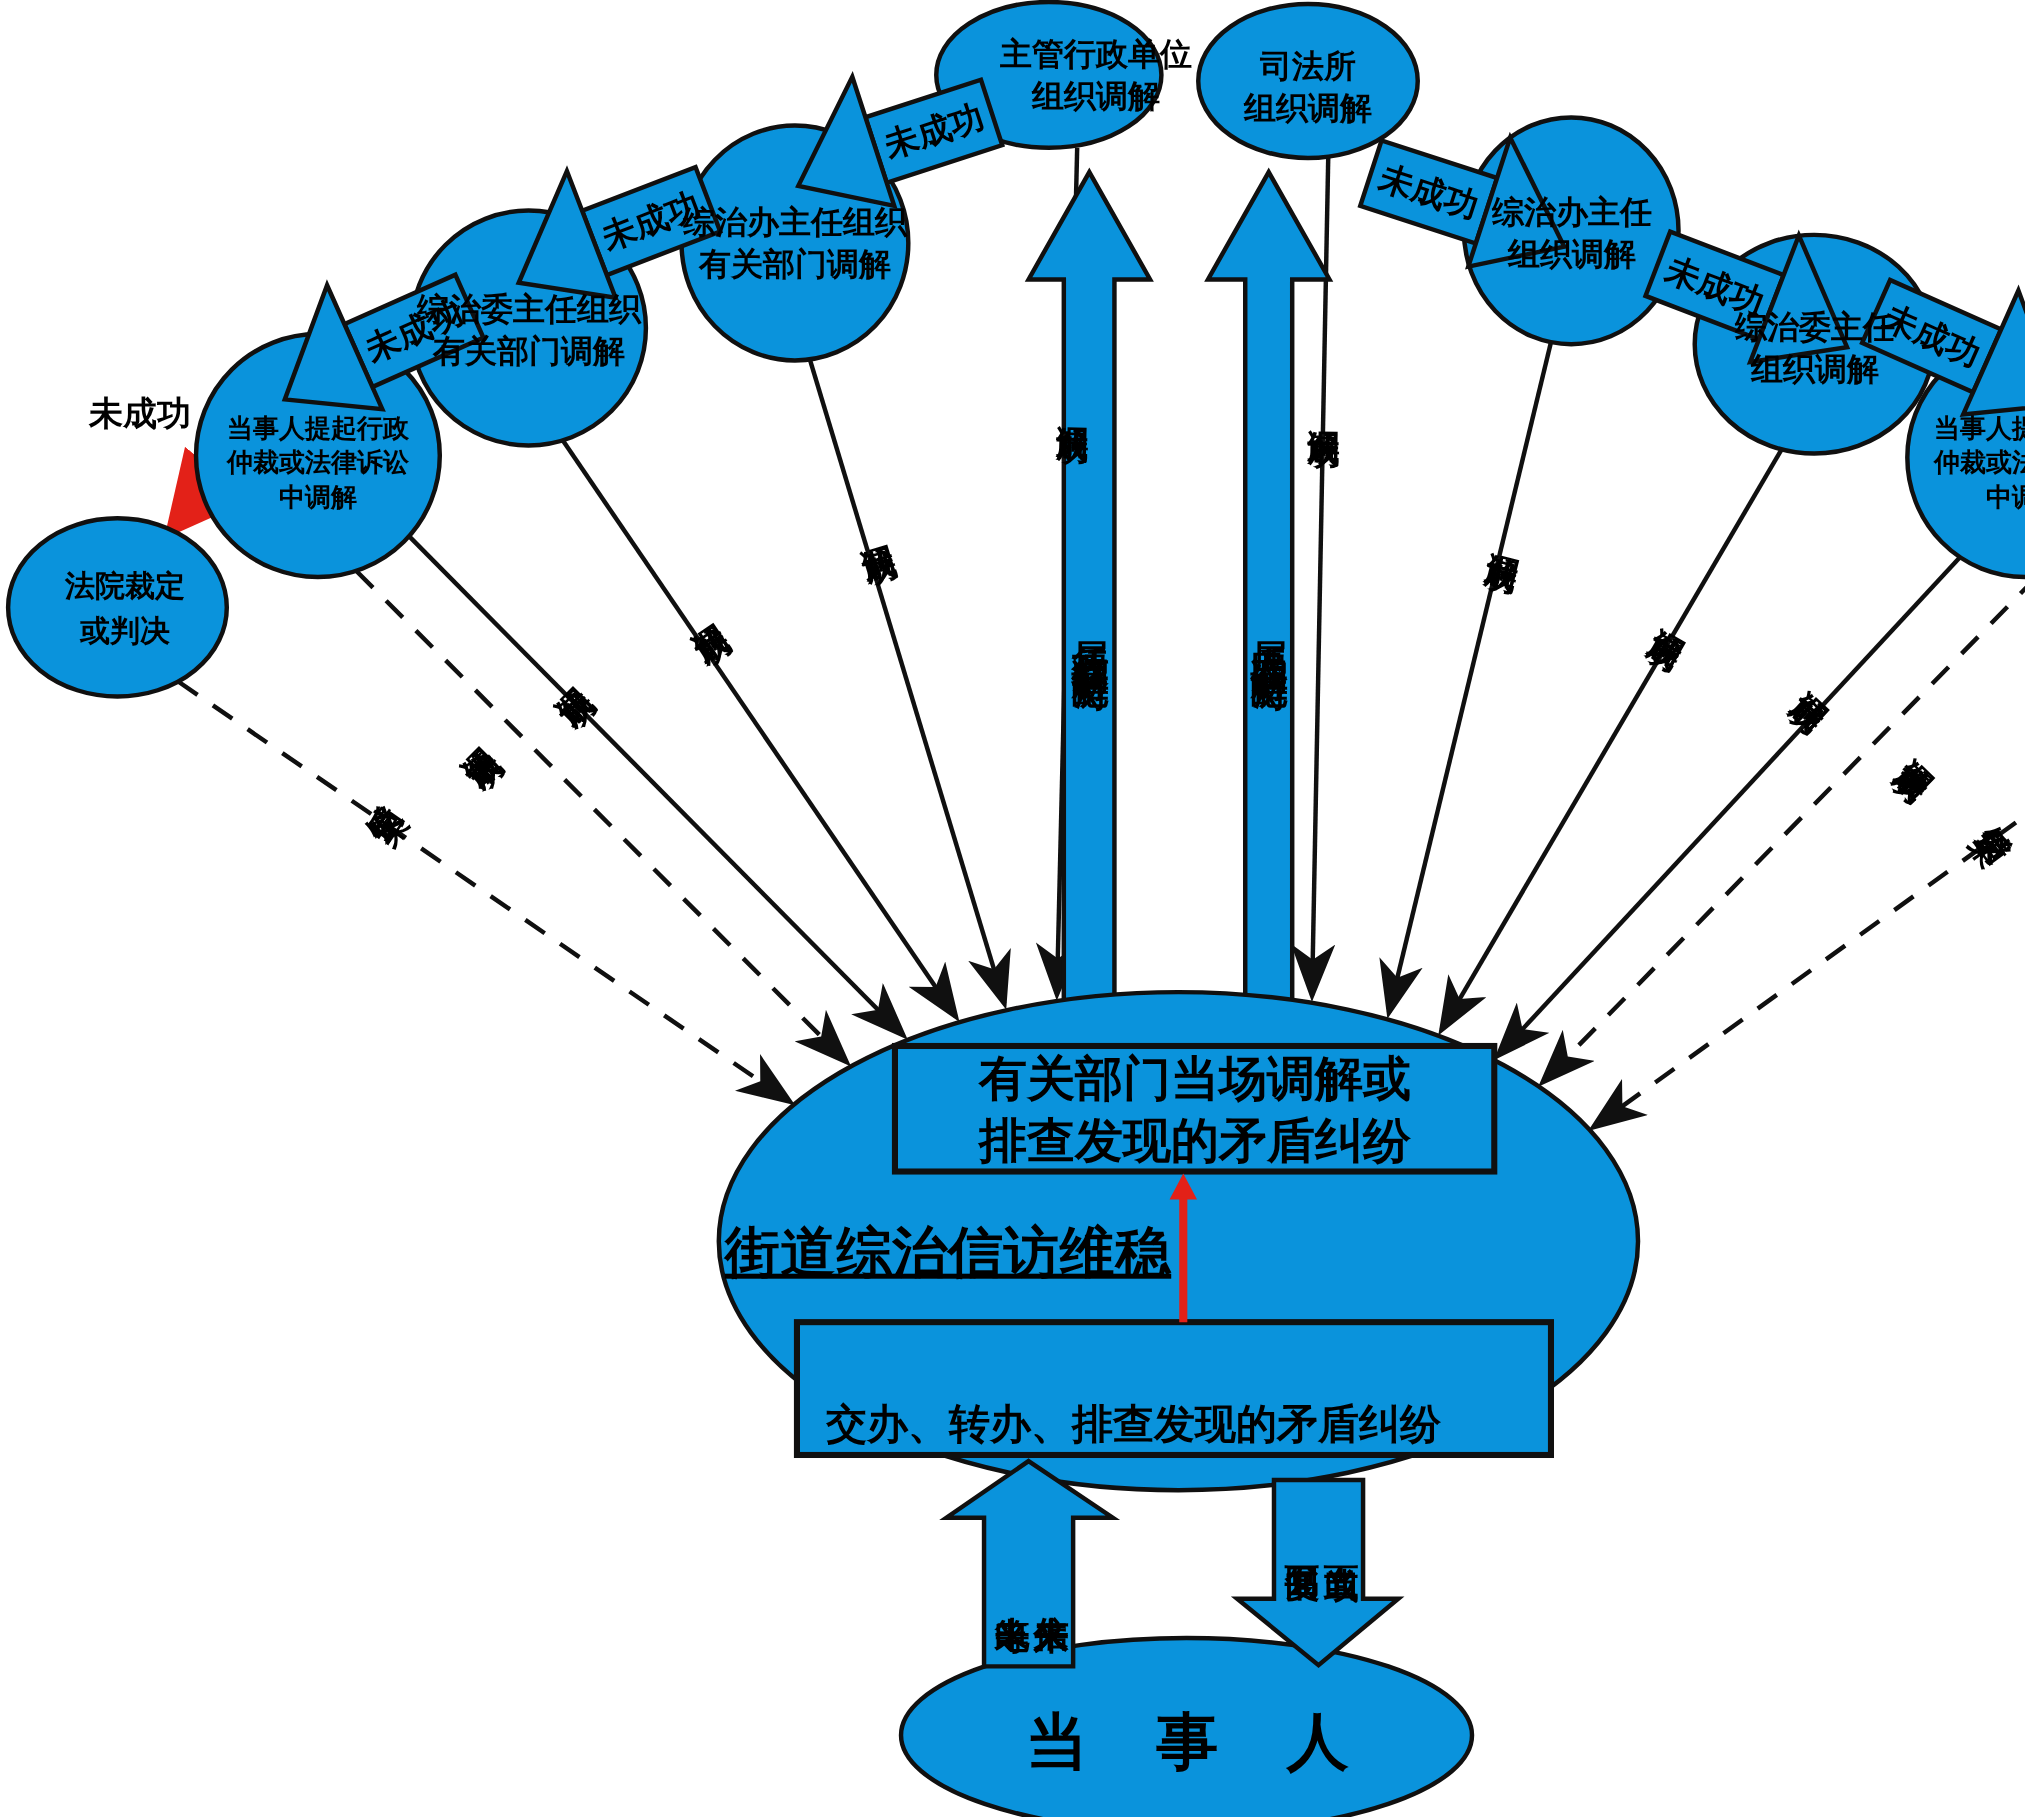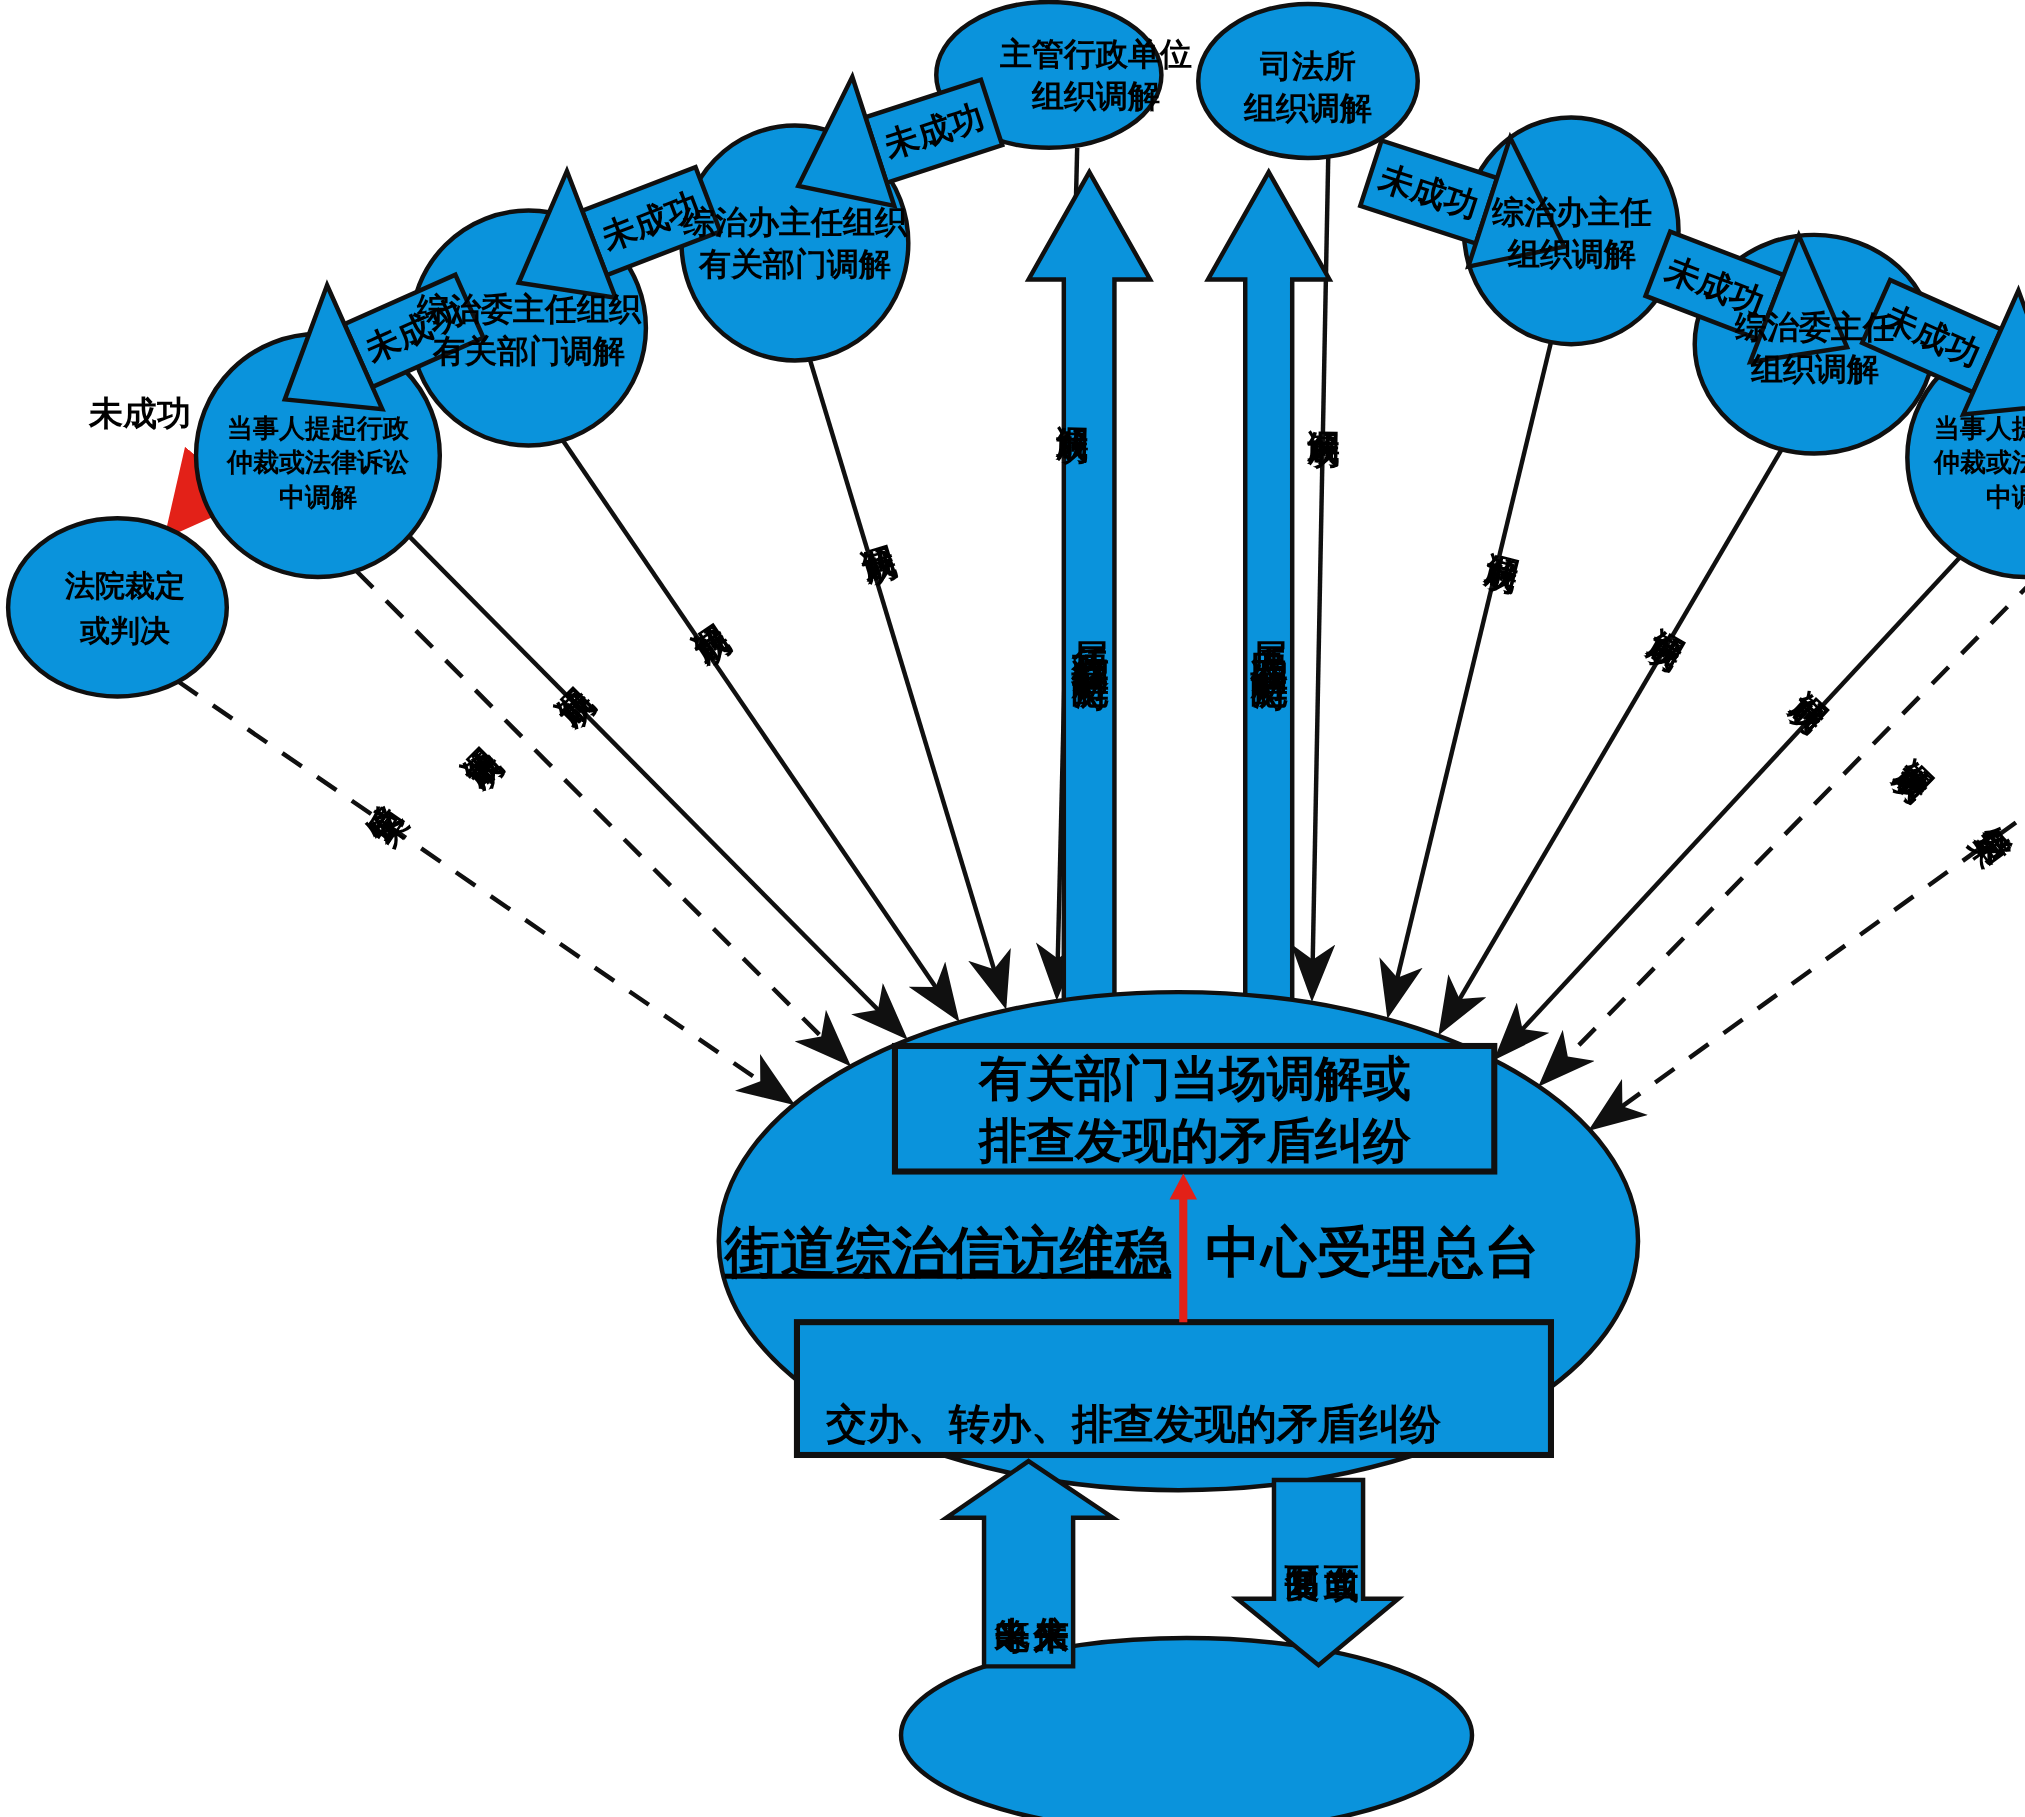--- a/index.html
+++ b/index.html
@@ -164,22 +164,22 @@
   <div class="vlabel edge" style="left:1835px;top:684px;transform:translate(-50%,-50%) rotate(43deg);">调解成功</div>
   <div class="vlabel edge" style="left:1940px;top:753px;transform:translate(-50%,-50%) rotate(44deg);">调解未成功</div>
   <div class="vlabel edge" style="left:2025px;top:822px;transform:translate(-50%,-50%) rotate(54deg);">反馈销案</div>
 
   <div class="vlabel cat" style="left:1090px;top:632px;transform:translate(-50%,-50%);">属行政调解范畴</div>
   <div class="vlabel cat" style="left:1269px;top:632px;transform:translate(-50%,-50%);">属人民调解范畴</div>
 
   <div class="lbl boxtext" style="left:1195px;top:1109px;">有关部门当场调解或
 排查发现的矛盾纠纷</div>
   <div class="lbl title" style="left:948px;top:1252px;text-decoration:underline;">街道综治信访维稳</div>
-  <div class="lbl title" style="left:1373px;top:1252px;">中心受理总台</div>
   <div class="intake" style="left:826px;top:1424px;text-align:right;">交办、转办、排查发现的矛盾纠纷</div>
 
   <div class="vlabel arrowtxt" style="left:1031px;top:1590px;transform:translate(-50%,-50%);">来信来人
 来电等</div>
   <div class="vlabel arrowtxt" style="left:1321px;top:1539px;transform:translate(-50%,-50%);">当面或
 书面回复</div>
+  <div class="lbl party" style="left:1199px;top:1742px;">当 事 人</div>
 
 </div>
 
 
 </body></html>

